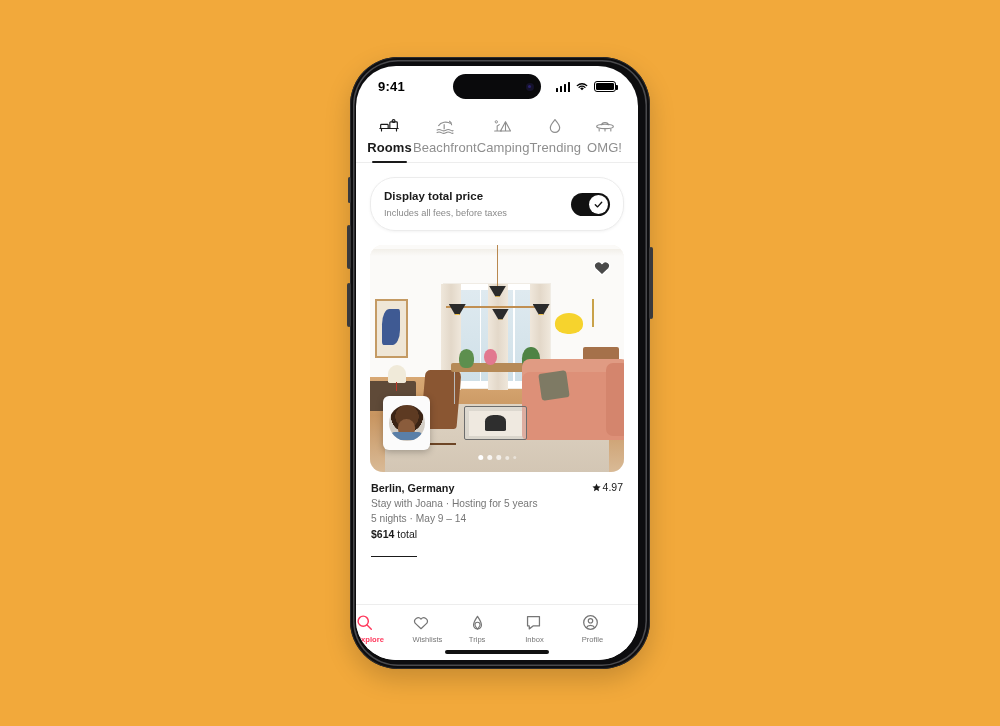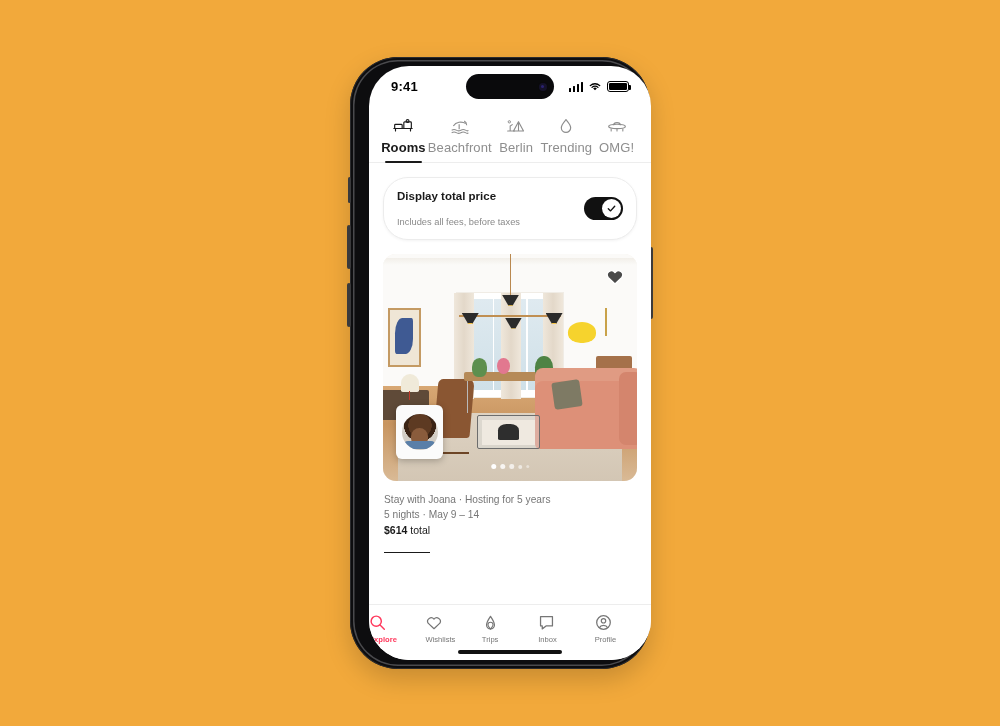--- a/index.html
+++ b/index.html
@@ -30,21 +30,21 @@
   }
   .side-btn { position: absolute; background: #3a3a3c; border-radius: 2px; }
   .btn-silent { left: -2.5px; top: 120px; width: 3.5px; height: 26px; }
   .btn-volup  { left: -3px;  top: 168px; width: 4px; height: 44px; }
   .btn-voldn  { left: -3px;  top: 226px; width: 4px; height: 44px; }
   .btn-power  { right: -3px; top: 190px; width: 4px; height: 72px; }
 
   
   .screen {
     position: absolute;
-    left: 19px; top: 9px;
+    left: 6px; top: 9px;
     width: 282px; height: 594px;
     background: #ffffff;
     border-radius: 40px;
     overflow: hidden;
   }
 
   
   .statusbar {
     position: relative;
     height: 38px;
@@ -150,21 +150,21 @@
   .toggle-card {
     display: flex; align-items: center;
     background: #fff;
     border: 1px solid #ececec;
     border-radius: 25px;
     padding: 12px 13px;
     box-shadow: 0 1px 3px rgba(0,0,0,.05);
   }
   .toggle-texts { flex: 1; }
   .toggle-title { font-size: 11.5px; font-weight: 700; color: #1a1a1a; }
-  .toggle-sub { font-size: 9.3px; color: #8a8a8a; margin-top: 15px; }
+  .toggle-sub { font-size: 9.3px; color: #8a8a8a; margin-top: 6px; }
   .switch {
     width: 39px; height: 23px; border-radius: 12px;
     background: #111; position: relative; flex-shrink: 0;
   }
   .switch .knob {
     position: absolute; right: 2px; top: 2px;
     width: 19px; height: 19px; border-radius: 50%;
     background: #fff;
     display:flex; align-items:center; justify-content:center;
   }
@@ -375,21 +375,21 @@
       <div class="cat">
         <span class="cat-ico">
           <svg width="20" height="16" viewBox="0 0 24 18">
             <path d="M9 15 15 4l6 11z" stroke="currentColor" stroke-width="1.4" fill="none" stroke-linejoin="round"></path>
             <path d="M15 4v11" stroke="currentColor" stroke-width="1.3"></path>
             <path d="M2 15h8" stroke="currentColor" stroke-width="1.4" stroke-linecap="round"></path>
             <path d="M5 15V9l3-2" stroke="currentColor" stroke-width="1.3" fill="none"></path>
             <circle cx="4" cy="4" r="1.4" stroke="currentColor" stroke-width="1.2" fill="none"></circle>
           </svg>
         </span>
-        <span class="cat-label">Berlin</span>
+        <span class="cat-label">Camping</span>
       </div>
       <div class="cat">
         <span class="cat-ico">
           <svg width="18" height="17" viewBox="0 0 20 20">
             <path d="M10 2c3 3.5 5.5 6 5.5 9.4A5.5 5.5 0 0 1 4.5 11.4C4.5 8 7 5.5 10 2z" stroke="currentColor" stroke-width="1.4" fill="none" stroke-linejoin="round"></path>
           </svg>
         </span>
         <span class="cat-label">Trending</span>
       </div>
       <div class="cat">
@@ -472,20 +472,29 @@
         <div class="dots">
           <i></i>
           <i></i>
           <i></i>
           <i></i>
           <i></i>
         </div>
       </div>
 
       <div class="info">
+        <div class="info-row1">
+          <div class="info-title">Berlin, Germany</div>
+          <div class="rating">
+            <svg width="9" height="9" viewBox="0 0 12 12">
+              <path d="M6 .8 7.6 4.3l3.8.4-2.8 2.6.8 3.7L6 9.1 2.6 11l.8-3.7L.6 4.7l3.8-.4z" fill="#1a1a1a"></path>
+            </svg>
+            <span>4.97</span>
+          </div>
+        </div>
         <div class="info-line">Stay with Joana · Hosting for 5 years</div>
         <div class="info-line">5 nights · May 9 – 14</div>
         <div class="price">
           <b>$614</b><span> total</span>
         </div>
       </div>
     </div>
 
     <div class="tabbar">
       <div class="tab active">

